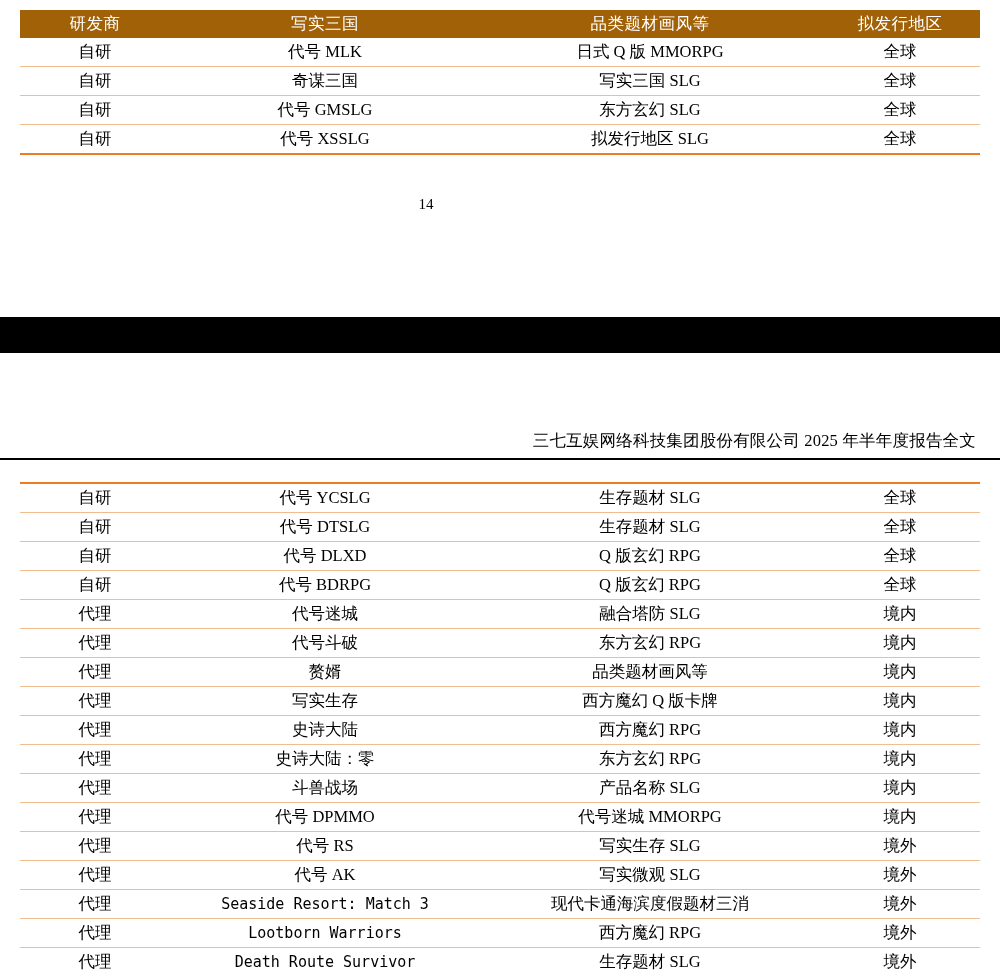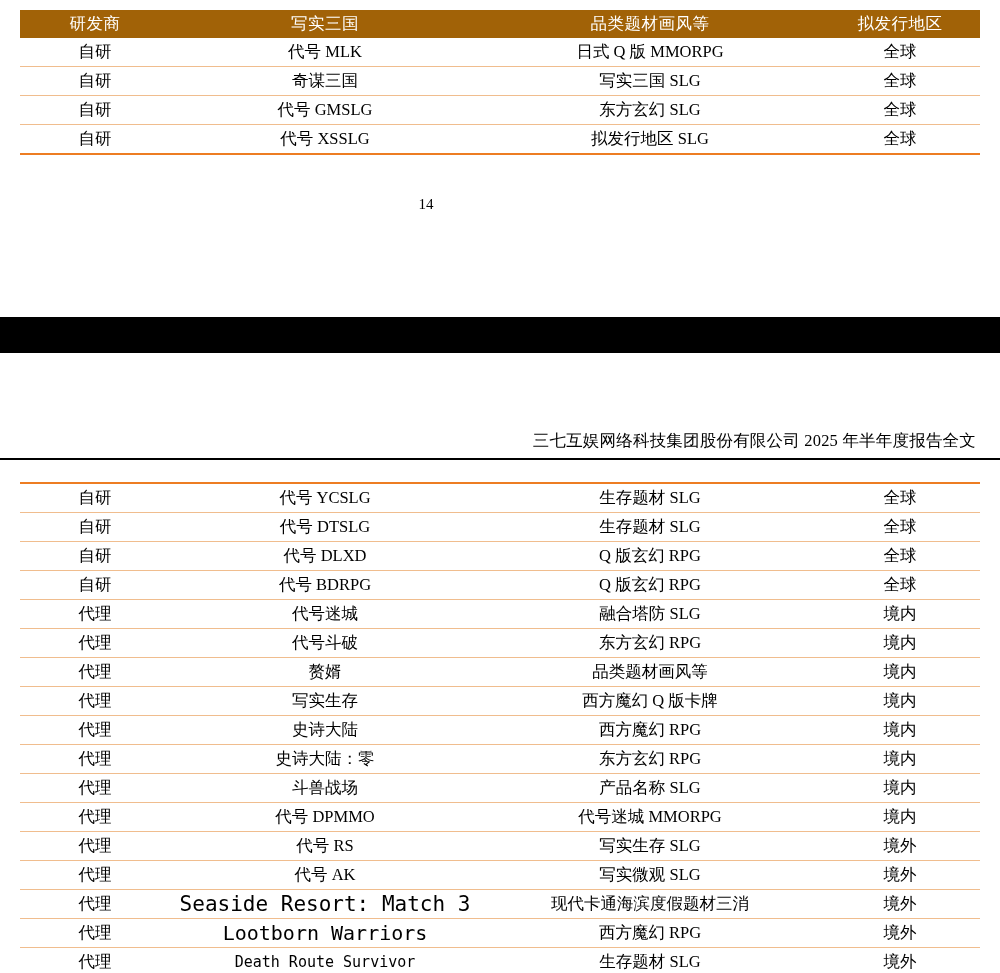--- a/index.html
+++ b/index.html
@@ -246,27 +246,27 @@
           <td class="col4">境外</td>
         </tr>
         <tr class="body-row">
           <td class="col1">代理</td>
           <td class="col2">代号 AK</td>
           <td class="col3">写实微观 SLG</td>
           <td class="col4">境外</td>
         </tr>
         <tr class="body-row">
           <td class="col1">代理</td>
-          <td class="col2" style="font-family:'DejaVu Sans Mono', monospace; font-size:21px;">Seaside Resort: Match 3</td>
+          <td class="col2" style="font-family:'DejaVu Sans Mono', monospace; font-size:15px;">Seaside Resort: Match 3</td>
           <td class="col3">现代卡通海滨度假题材三消</td>
           <td class="col4">境外</td>
         </tr>
         <tr class="body-row">
           <td class="col1">代理</td>
-          <td class="col2" style="font-family:'DejaVu Sans Mono', monospace; font-size:20px;">Lootborn Warriors</td>
+          <td class="col2" style="font-family:'DejaVu Sans Mono', monospace; font-size:15px;">Lootborn Warriors</td>
           <td class="col3">西方魔幻 RPG</td>
           <td class="col4">境外</td>
         </tr>
         <tr class="body-row">
           <td class="col1">代理</td>
           <td class="col2" style="font-family:'DejaVu Sans Mono', monospace; font-size:15px;">Death Route Survivor</td>
           <td class="col3">生存题材 SLG</td>
           <td class="col4">境外</td>
         </tr>
       </tbody>

